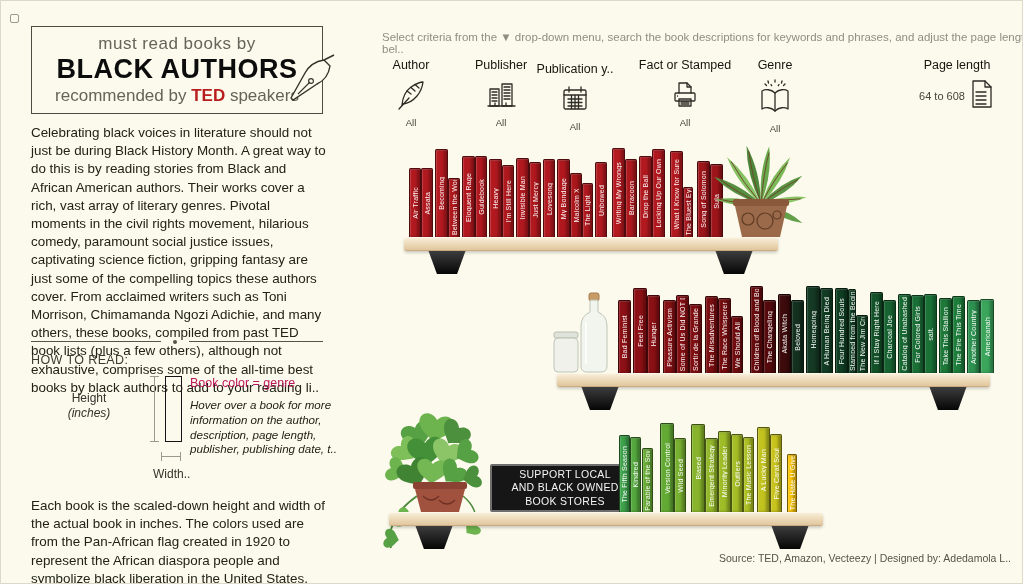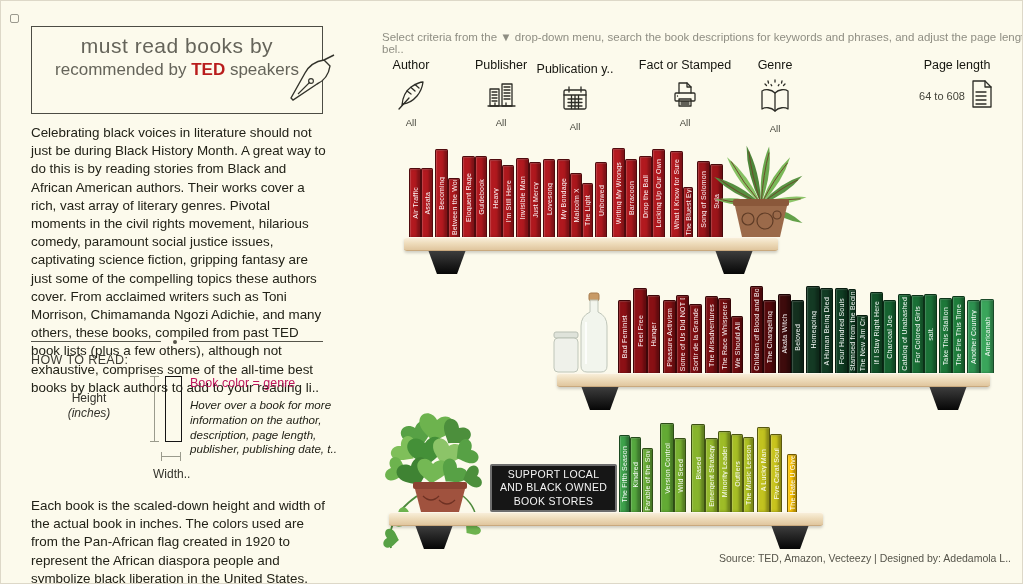--- a/index.html
+++ b/index.html
@@ -8,21 +8,21 @@
     position:relative; width:1023px; height:584px; overflow:hidden;
     background:#fcfaec; font-family:"Liberation Sans", sans-serif; color:#1e1e1e;
     border:1px solid #ddd8c8;
   }
   
   .corner-ico { position:absolute; left:9px; top:13px; width:9px; height:9px; border:1px solid #9a998e; border-radius:2px; }
   .title-box {
     position:absolute; left:30px; top:25px; width:292px; height:88px;
     border:1px solid #4c4c44; text-align:center; padding-top:7px;
   }
-  .title-kicker { font-size:21px; color:#65645a; letter-spacing:.5px; }
+  .title-kicker { font-size:17px; color:#65645a; letter-spacing:.5px; }
   .title-main { font-size:27px; font-weight:800; color:#0c0c0c; letter-spacing:.5px; line-height:30px; }
   .title-sub { font-size:17px; color:#65645a; margin-top:2px; }
   .ted { color:#b91c1c; font-weight:700; }
   .pen-ico { position:absolute; right:-14px; top:26px; }
   .para { position:absolute; left:30px; width:296px; font-size:13.4px; line-height:18.2px; color:#222218; }
   .divider { position:absolute; left:30px; top:338px; width:292px; height:5px; }
   .divider .ln { position:absolute; top:2px; height:0; border-top:1.4px solid #55544a; }
   .divider .dot { position:absolute; left:142px; top:1px; width:4px; height:4px; background:#55544a; border-radius:50%; }
   .howto-h { position:absolute; left:30px; top:352px; font-size:12.5px; letter-spacing:.4px; color:#3c3b33; }
   .legend-height { position:absolute; left:48px; top:390px; width:80px; text-align:center; font-size:12px; color:#33322b; line-height:15px; }
@@ -52,35 +52,36 @@
     background:linear-gradient(180deg,#f8eed9 0%,#eedcbb 45%,#e0c69e 100%);
     border-top:1px solid #fdf7ea; border-bottom:1px solid #c9a97e; box-shadow:0 2px 3px rgba(0,0,0,.18); }
   .bracket { position:absolute; top:14px; width:42px; height:23px;
     background:linear-gradient(180deg,#3d3d3d,#060606); clip-path:polygon(6% 0,94% 0,74% 100%,26% 100%); }
   .books { position:absolute; bottom:100%; display:flex; align-items:flex-end; }
   .book { position:relative; display:flex; align-items:center; justify-content:center; overflow:hidden;
     border:1px solid rgba(0,0,0,.55); border-bottom:none; border-radius:1.5px 1.5px 0 0;
     box-shadow:inset -3px 0 3px rgba(0,0,0,.30), inset 1px 1px 1px rgba(255,255,255,.18); cursor:pointer; }
   .book span { writing-mode:vertical-rl; transform:rotate(180deg); font-size:7px; letter-spacing:.2px;
     color:rgba(255,255,255,.96); white-space:nowrap; max-height:95%; overflow:hidden; }
-  .sign { position:absolute; bottom:100%; width:127px; height:48px; background:#161616; border:2px solid #6e6e6e;
+  .sign { position:absolute; bottom:100%; width:150px; height:48px; background:#161616; border:2px solid #6e6e6e;
     border-radius:2px; color:#f4f4f4; font-size:10.5px; line-height:13.5px; letter-spacing:.3px;
     display:flex; flex-direction:column; align-items:center; justify-content:center; text-align:center; }
   .deco { position:absolute; }
   .source { position:absolute; left:718px; top:551px; font-size:10.5px; color:#55544a; }
 </style>
 </head>
 <body>
 
 <div id="canvas">
 
   <div class="corner-ico"></div>
 
   <div class="title-box">
     <div class="title-kicker">must read books by</div>
+    <div class="title-main">BLACK AUTHORS</div>
     <div class="title-sub"><span>recommended by </span><span class="ted">TED</span><span> speakers</span></div>
     <svg class="pen-ico" width="52" height="52" viewBox="0 0 52 52">
       <path d="M7 45 L21 20 Q27 9 40 7 L46 13 Q44 26 33 31 L9 47 Z" fill="#fcfaec" stroke="#33332b" stroke-width="1.4"></path>
       <line x1="26" y1="29" x2="14" y2="41" stroke="#33332b" stroke-width="1.1"></line>
       <circle cx="27" cy="28" r="2.4" fill="none" stroke="#33332b" stroke-width="1.1"></circle>
       <line x1="40" y1="7" x2="50" y2="2" stroke="#33332b" stroke-width="1.4"></line>
     </svg>
   </div>
 
   <div class="para" style="top:123px;">Celebrating black voices in literature should not just be during Black History Month. A great way to do this is by reading stories from Black and African American authors. Their works cover a rich, vast array of literary genres. Pivotal moments in the civil rights movement, hilarious comedy, paramount social justice issues, captivating science fiction, gripping fantasy are just some of the compelling topics these authors cover. From acclaimed writers such as Toni Morrison, Chimamanda Ngozi Adichie, and many others, these books, compiled from past TED book lists (plus a few others), although not exhaustive, comprises some of the all-time best books by black authors to add to your reading li..</div>

